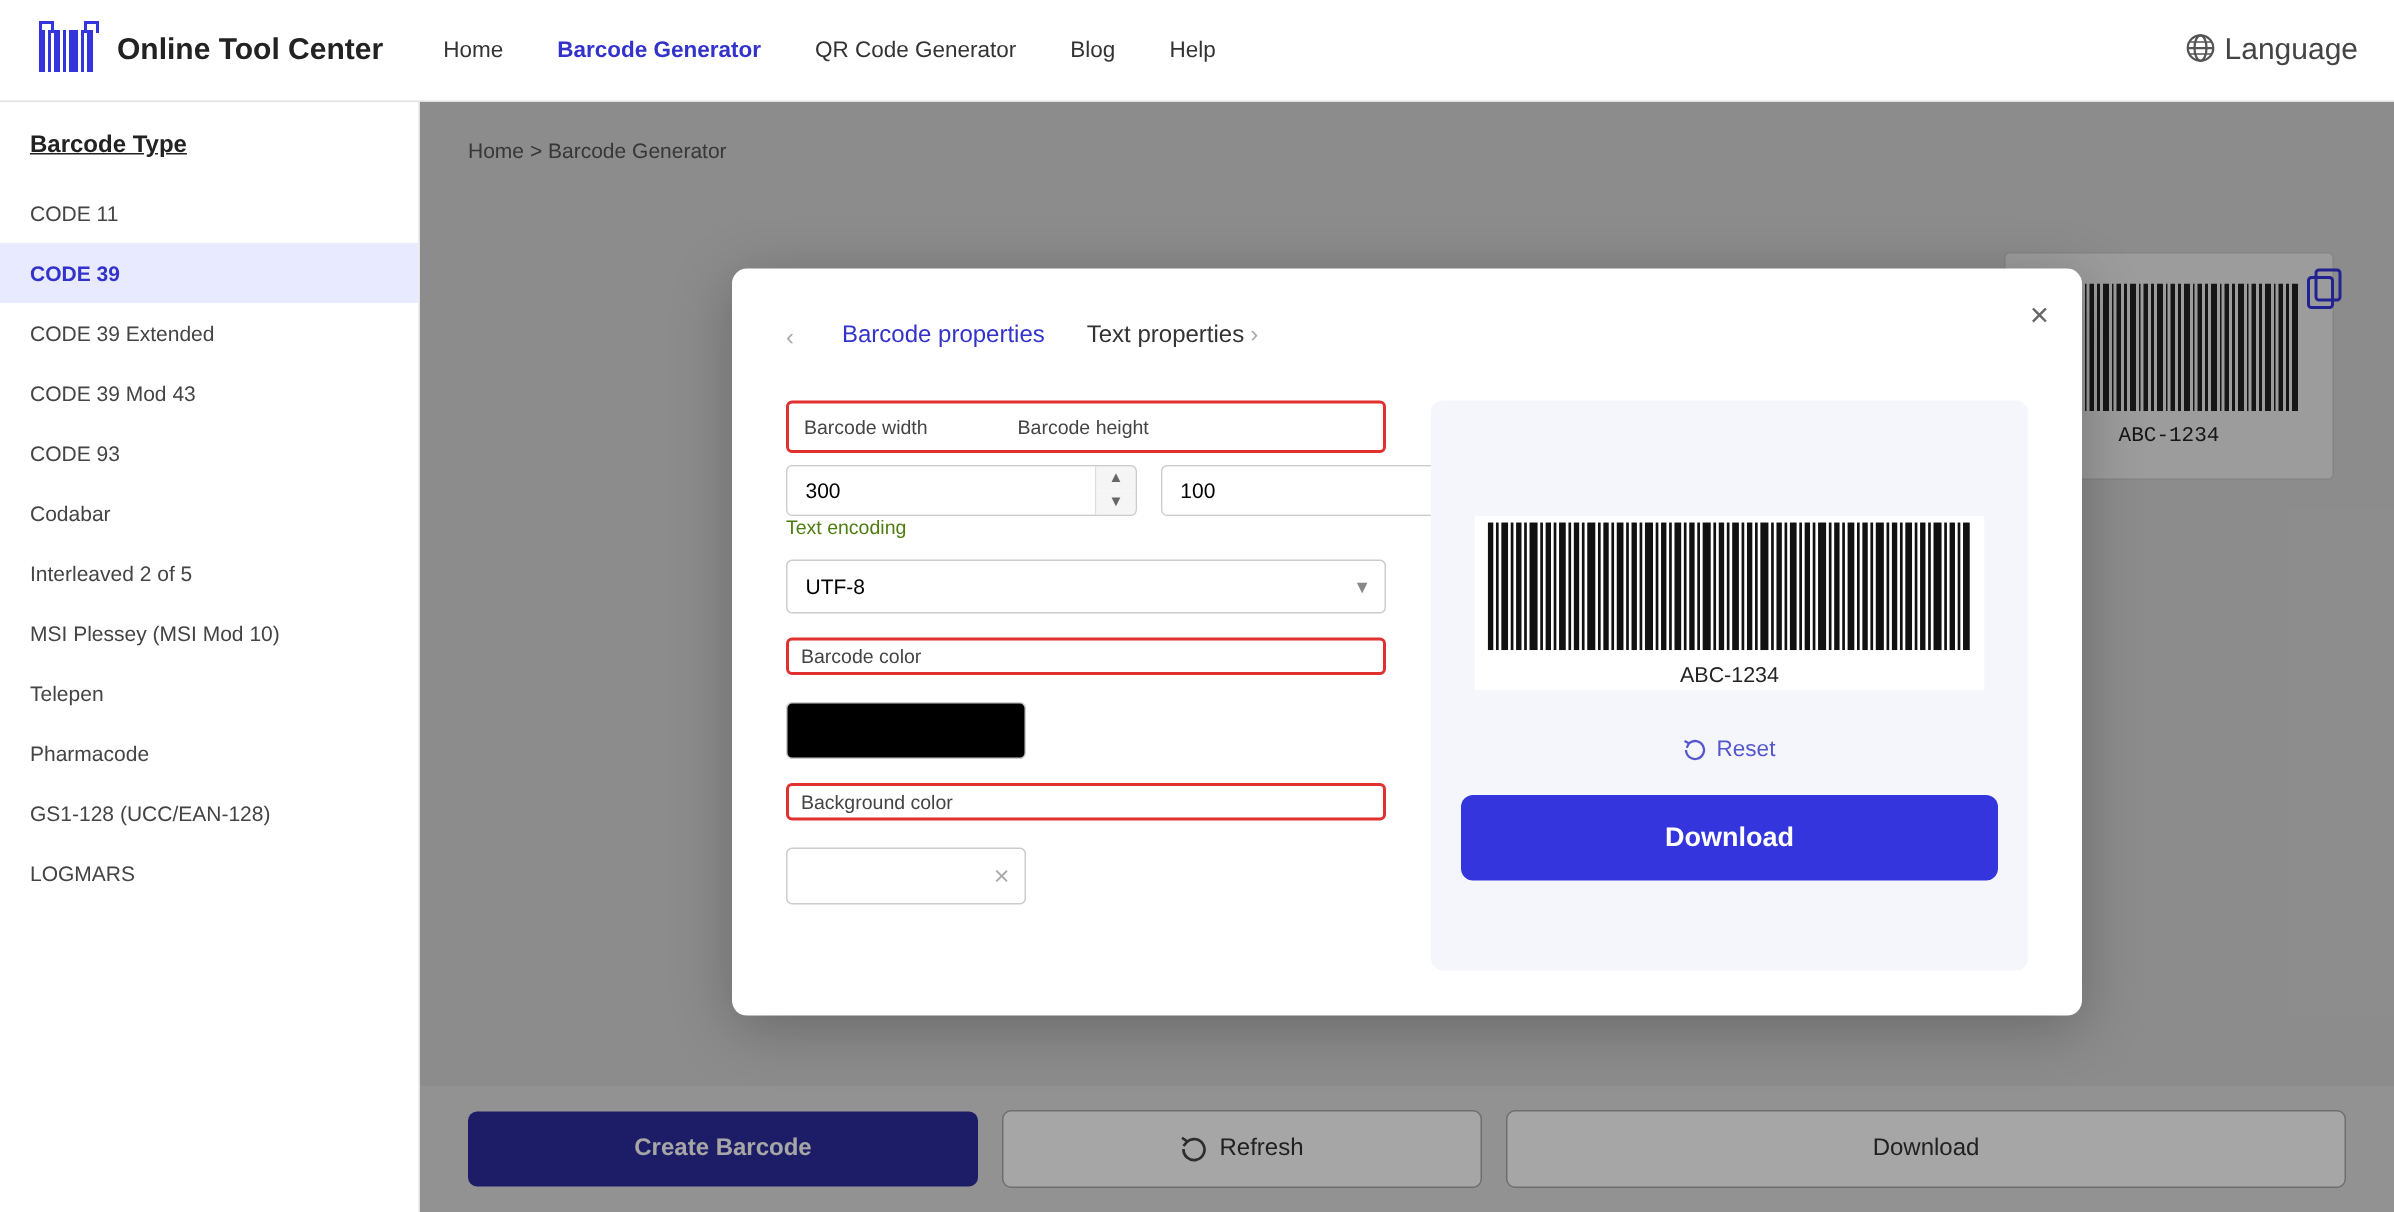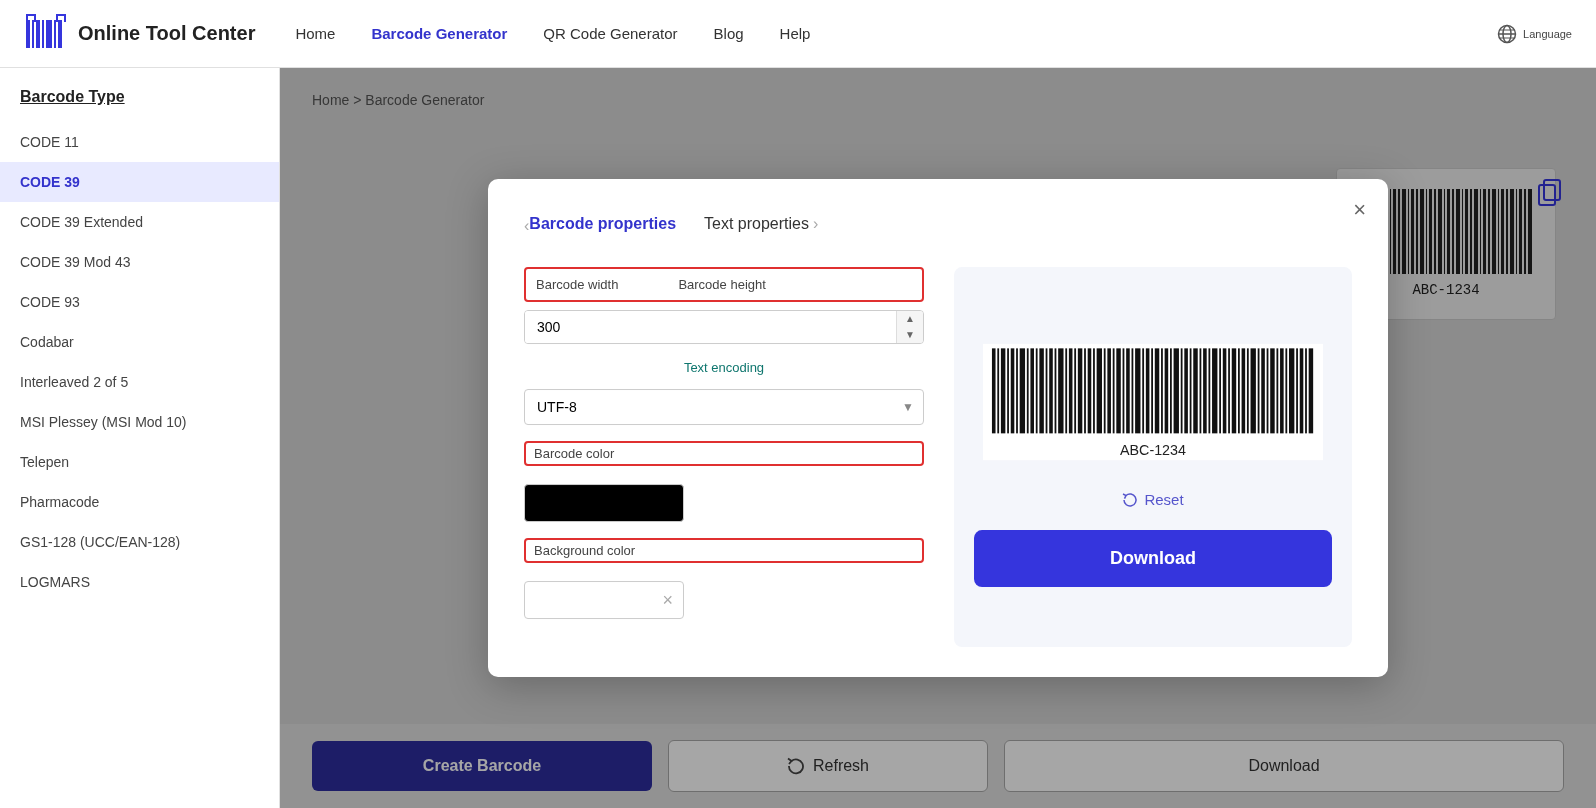--- a/index.html
+++ b/index.html
@@ -40,23 +40,22 @@
       color: #333;
       cursor: pointer;
       text-decoration: none;
     }
     .nav-item.active {
       color: #3333cc;
       font-weight: 600;
     }
     .header-lang {
       display: flex;
-      align-items: center;
       gap: 6px;
-      font-size: 11px;
+      font-size: 20px;
       color: #444;
       cursor: pointer;
       margin-left: auto;
     }
 
     
     .page-layout {
       display: flex;
       height: calc(808px - 68px);
       position: relative;
@@ -214,22 +213,23 @@
       font-size: 16px;
       padding: 6px 12px 10px 0;
       cursor: pointer;
       color: #333;
       display: flex;
       align-items: center;
       gap: 4px;
     }
     .modal-tab.active {
       color: #3333cc;
-      font-weight: 700;
+      font-weight: 400;
       border-bottom: none;
+      margin-left: 32px;
     }
     .modal-tab-sep {
       color: #aaa;
       font-size: 18px;
       margin: 0 8px;
     }
     .modal-tab-arrow {
       color: #aaa;
       font-size: 16px;
     }
@@ -252,21 +252,20 @@
       align-items: center;
       justify-content: center;
       padding: 30px 20px 20px 20px;
       min-height: 380px;
     }
 
     
     .field-row {
       display: flex;
       gap: 16px;
-      margin-bottom: 16px;
     }
     .field-group {
       display: flex;
       flex-direction: column;
       gap: 6px;
       flex: 1;
     }
     .field-label-header {
       display: flex;
       gap: 60px;
@@ -364,24 +363,23 @@
       font-size: 13px;
       font-weight: 500;
       color: #444;
       display: inline-block;
       margin-bottom: 8px;
     }
 
     .section-label {
       font-size: 13px;
       font-weight: 500;
-      color: #0f766e;
+      color: #4d7c0f;
       margin-bottom: 8px;
       display: block;
-      text-align: center;
     }
 
     
     .barcode-svg {
       margin-bottom: 8px;
     }
 
     
     .btn-reset {
       background: none;
@@ -559,20 +557,29 @@
 
           <div class="field-label-header">
             <span>Barcode width</span>
             <span>Barcode height</span>
           </div>
 
           <div class="field-row">
             <div class="field-group">
               <div class="input-num-wrap">
                 <input class="input-num-val" type="text" value="300" style="">
+                <div class="input-num-arrows">
+                  <button class="arrow-btn">▲</button>
+                  <button class="arrow-btn">▼</button>
+                </div>
+              </div>
+            </div>
+            <div class="field-group">
+              <div class="input-num-wrap">
+                <input class="input-num-val" type="text" value="100" style="">
                 <div class="input-num-arrows">
                   <button class="arrow-btn">▲</button>
                   <button class="arrow-btn">▼</button>
                 </div>
               </div>
             </div>
           </div>
 
           <div class="field-group" style="margin-bottom: 16px;">
             <span class="section-label">Text encoding</span>

